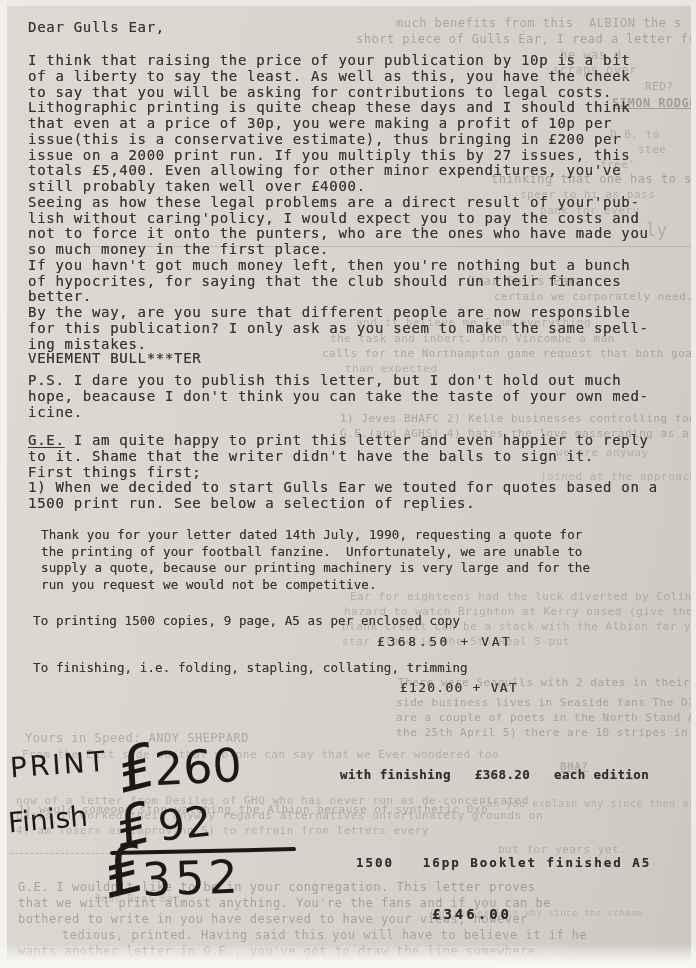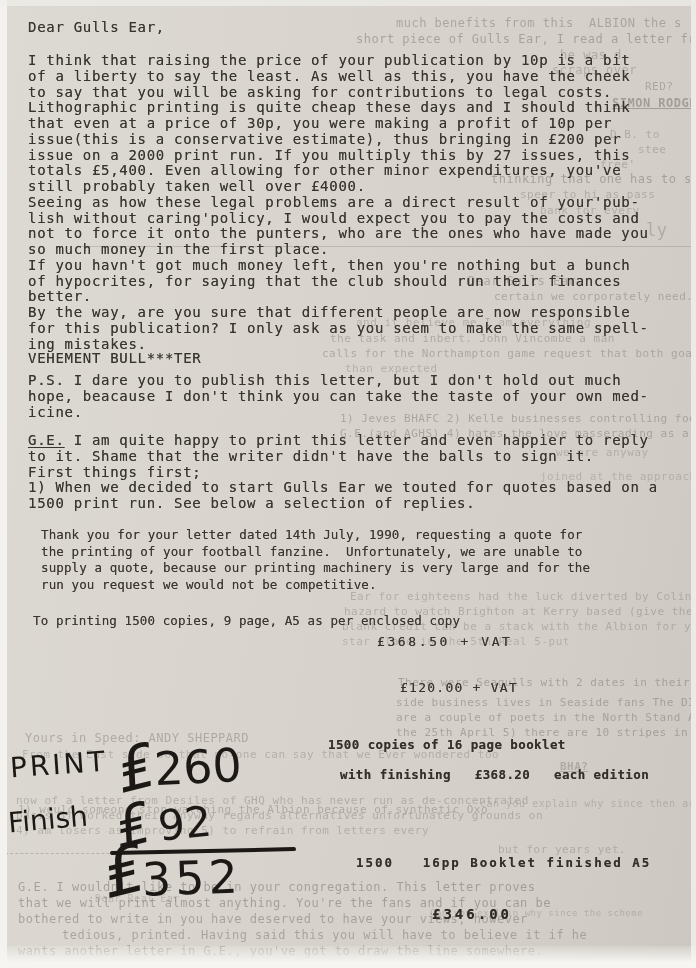--- a/index.html
+++ b/index.html
@@ -116,23 +116,23 @@
 1) When we decided to start Gulls Ear we touted for quotes based on a
 1500 print run. See below a selection of replies.</span></div>
 
   <div class="t elite" style="left:41px;top:527px">Thank you for your letter dated 14th July, 1990, requesting a quote for
 the printing of your football fanzine.  Unfortunately, we are unable to
 supply a quote, because our printing machinery is very large and for the
 run you request we would not be competitive.</div>
 
   <div class="t elite" style="left:33px;top:613px">To printing 1500 copies, 9 page, A5 as per enclosed copy</div>
   <div class="t price1" style="left:377px;top:634px">£368.50 + VAT</div>
+  <div class="t elite" style="left:33px;top:660px">To finishing, i.e. folding, stapling, collating, trimming</div>
   <div class="t price2" style="left:400px;top:680px">£120.00 + VAT</div>
 
-  <div class="t q2" style="left:328px;top:737px">1500 copies of 16 page booklet</div>
   <div class="t q2" style="left:340px;top:767px">with finishing   £368.20   each edition</div>
 
   <div class="t q3" style="left:356px;top:855px">1500   16pp Booklet finished A5</div>
   <div class="t q3price" style="left:432px;top:906px">£346.00</div>
 
   <span class="hw" style="left:10px;top:748px;font-size:28px;letter-spacing:3px;transform:rotate(-4deg)">PRINT</span>
   <span class="hw hw-pound" style="left:116px;top:733px;font-size:60px;transform:rotate(-14deg)">₤</span>
   <span class="hw" style="left:154px;top:740px;font-size:46px;transform:rotate(-3deg)">260</span>
   <span class="hw" style="left:8px;top:803px;font-size:28px;transform:rotate(-5deg)">Finish</span>
   <span class="hw hw-pound" style="left:114px;top:793px;font-size:56px;transform:rotate(-14deg)">₤</span>

